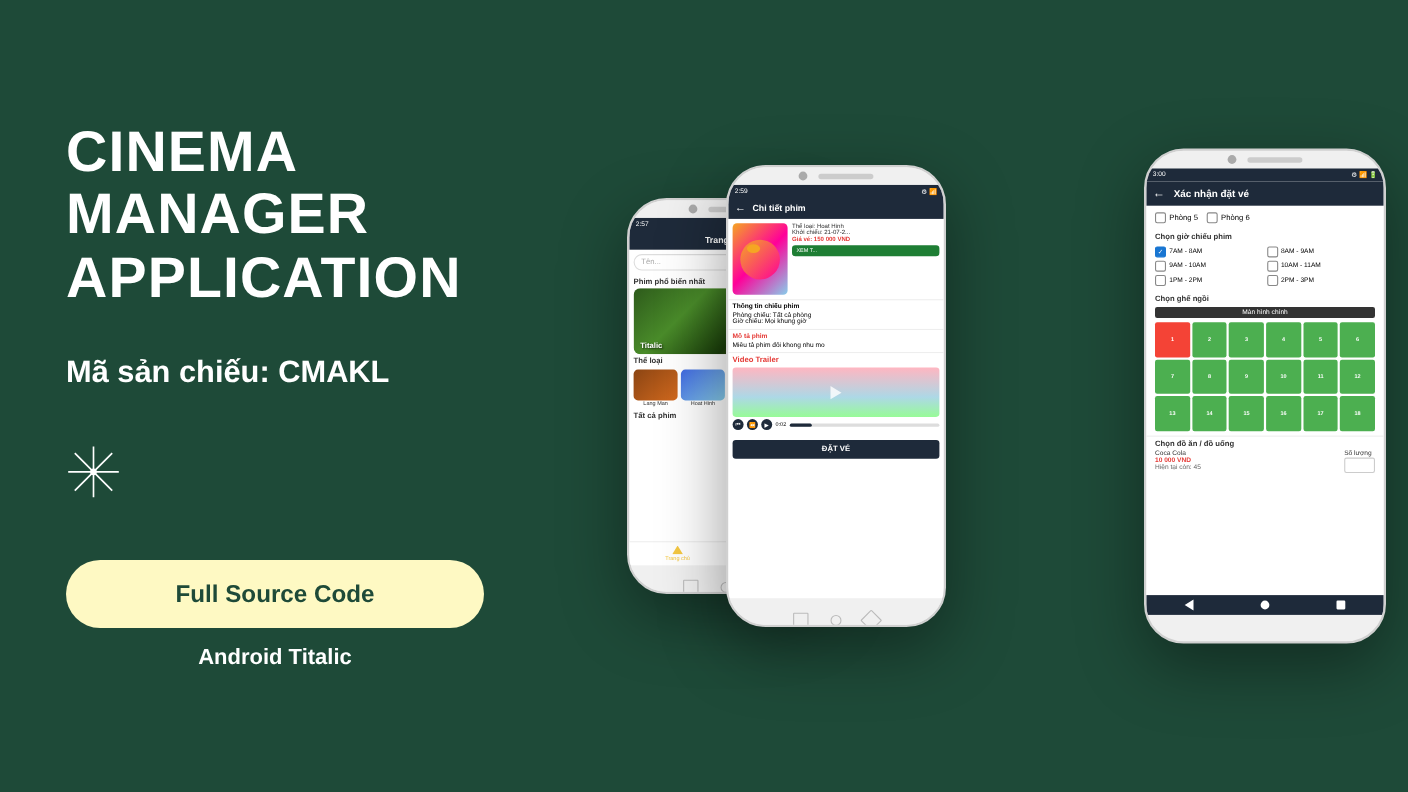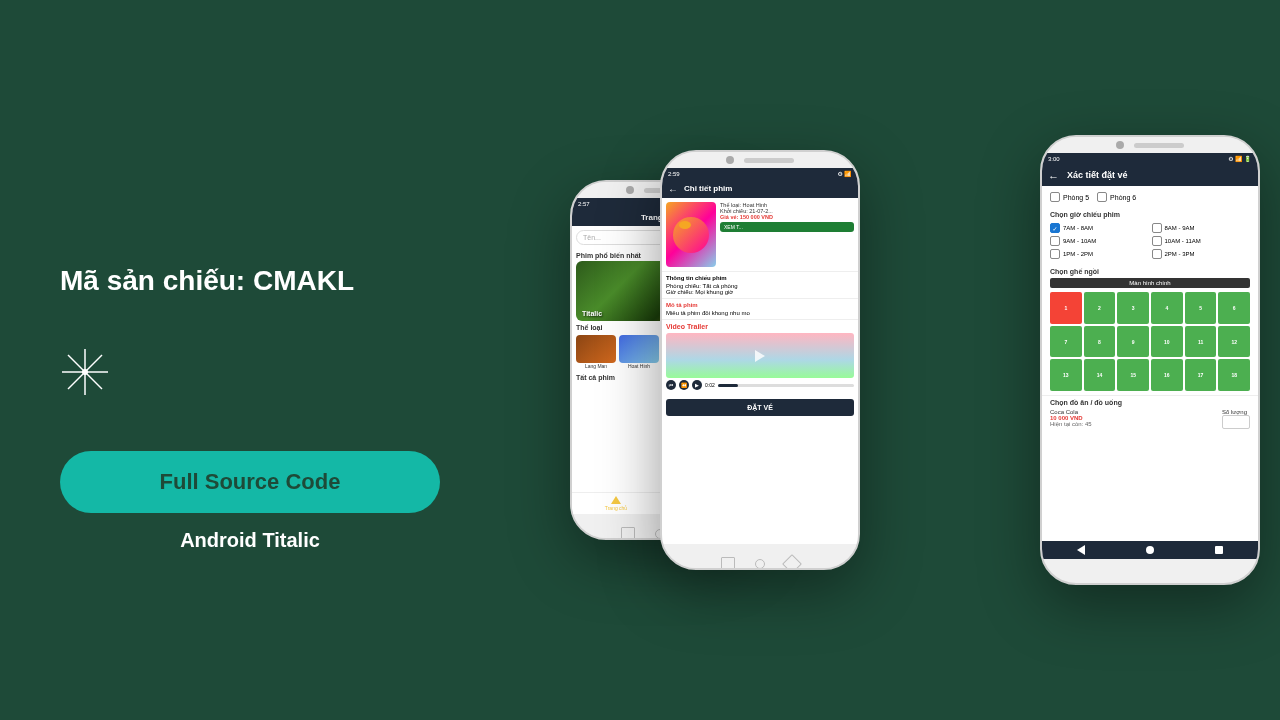--- a/index.html
+++ b/index.html
@@ -43,21 +43,21 @@
     .star-decoration {
       margin-bottom: 50px;
     }
 
     .star-svg {
       width: 50px;
       height: 50px;
     }
 
     .cta-button {
-      background: #14b8a6;
+      background: #fef9c3;
       color: #1e4a38;
       border: none;
       border-radius: 40px;
       padding: 18px 40px;
       font-size: 22px;
       font-weight: 700;
       cursor: pointer;
       display: inline-block;
       text-align: center;
       width: 380px;
@@ -617,21 +617,22 @@
       border-radius: 50%;
       background: #aaa;
       margin-right: 10px;
     }
   </style>
 </head>
 <body>
 
 <div class="left-panel">
   <h1 class="app-title">
-    <br>
+    <span>CINEMA MANAGER</span><br>
+    <span>APPLICATION</span>
   </h1>
 
   <p class="product-code">Mã sản chiếu: CMAKL</p>
 
   <div class="star-decoration">
     <svg class="star-svg" viewBox="0 0 50 50" fill="none" xmlns="http://www.w3.org/2000/svg">
       <line x1="25" y1="2" x2="25" y2="48" stroke="white" stroke-width="1.5"></line>
       <line x1="2" y1="25" x2="48" y2="25" stroke="white" stroke-width="1.5"></line>
       <line x1="8" y1="8" x2="42" y2="42" stroke="white" stroke-width="1.5"></line>
       <line x1="42" y1="8" x2="8" y2="42" stroke="white" stroke-width="1.5"></line>
@@ -792,21 +793,21 @@
     <div class="phone-screen">
       <div class="screen-booking">
 
         <div class="screen-status-bar">
           <span>3:00</span>
           <span>⚙ 📶 🔋</span>
         </div>
 
         <div class="booking-header">
           <span class="back-arrow">←</span>
-          <span>Xác tiết đặt vé</span>
+          <span>Xác nhận đặt vé</span>
         </div>
 
         <div class="room-checkboxes">
           <div class="checkbox-item">
             <div class="cb-box"></div>
             <span>Phòng 5</span>
           </div>
           <div class="checkbox-item">
             <div class="cb-box"></div>
             <span>Phòng 6</span>

